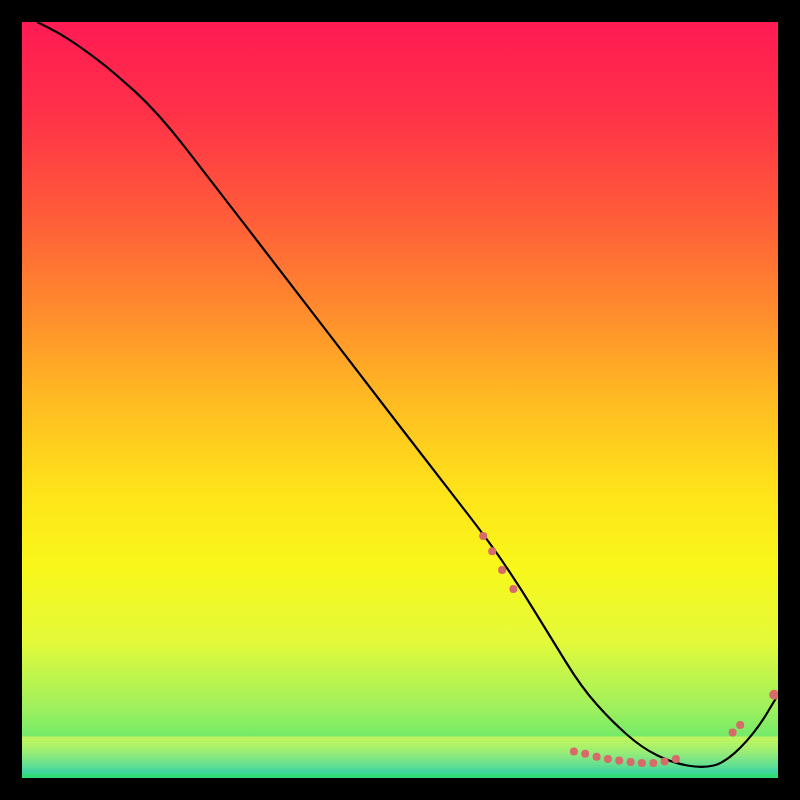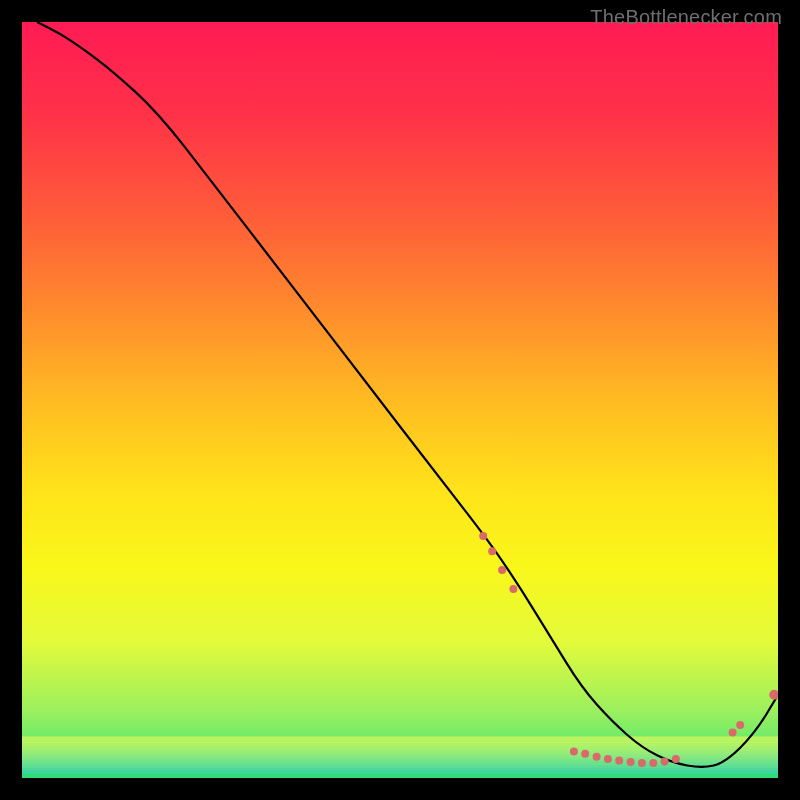--- a/index.html
+++ b/index.html
@@ -33,21 +33,20 @@
     top: 22px;
     width: 756px;
     height: 756px;
   }
   svg { display: block; }
 </style>
 </head>
 <body>
 
 <div class="frame">
-  <div class="watermark">TheBottlenecker.com</div>
 
   <div class="plot-wrap">
     <svg id="chart-svg" width="756" height="756" viewBox="0 0 756 756">
       <defs>
         <linearGradient id="bg-grad" x1="0" y1="0" x2="0" y2="1">
             <stop offset="0%" stop-color="#ff1b54"></stop>
             <stop offset="12%" stop-color="#ff3148"></stop>
             <stop offset="25%" stop-color="#ff5a3a"></stop>
             <stop offset="38%" stop-color="#ff8b2d"></stop>
             <stop offset="50%" stop-color="#ffbb22"></stop>

